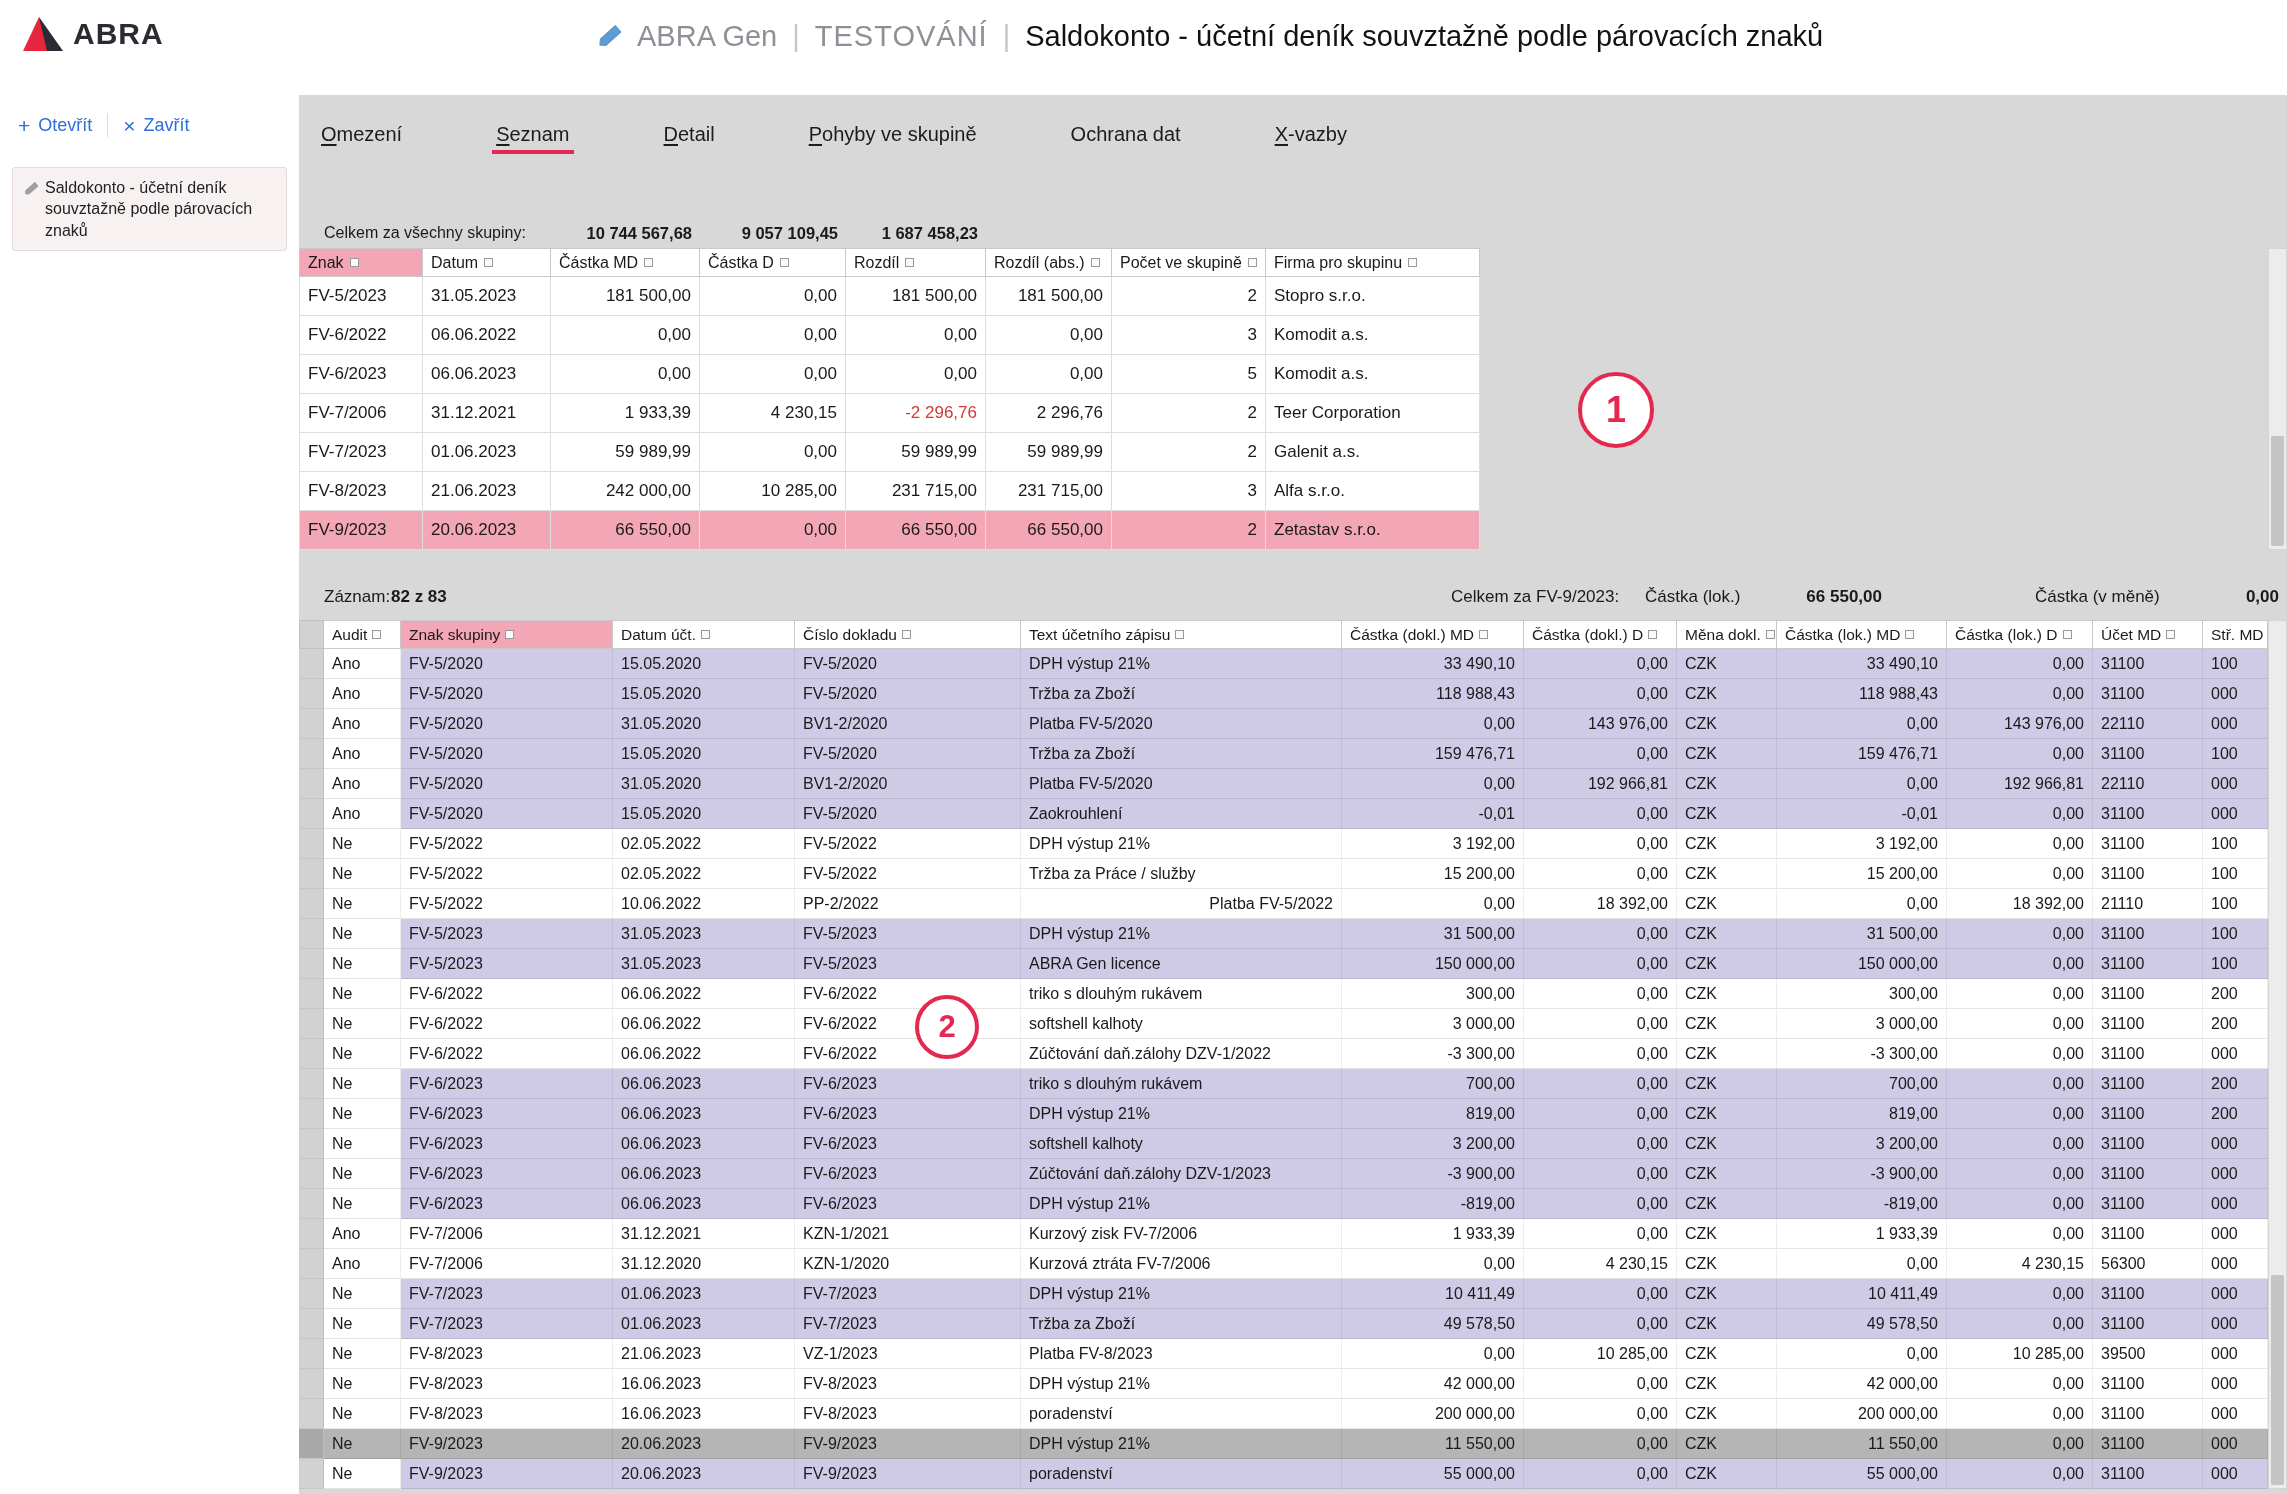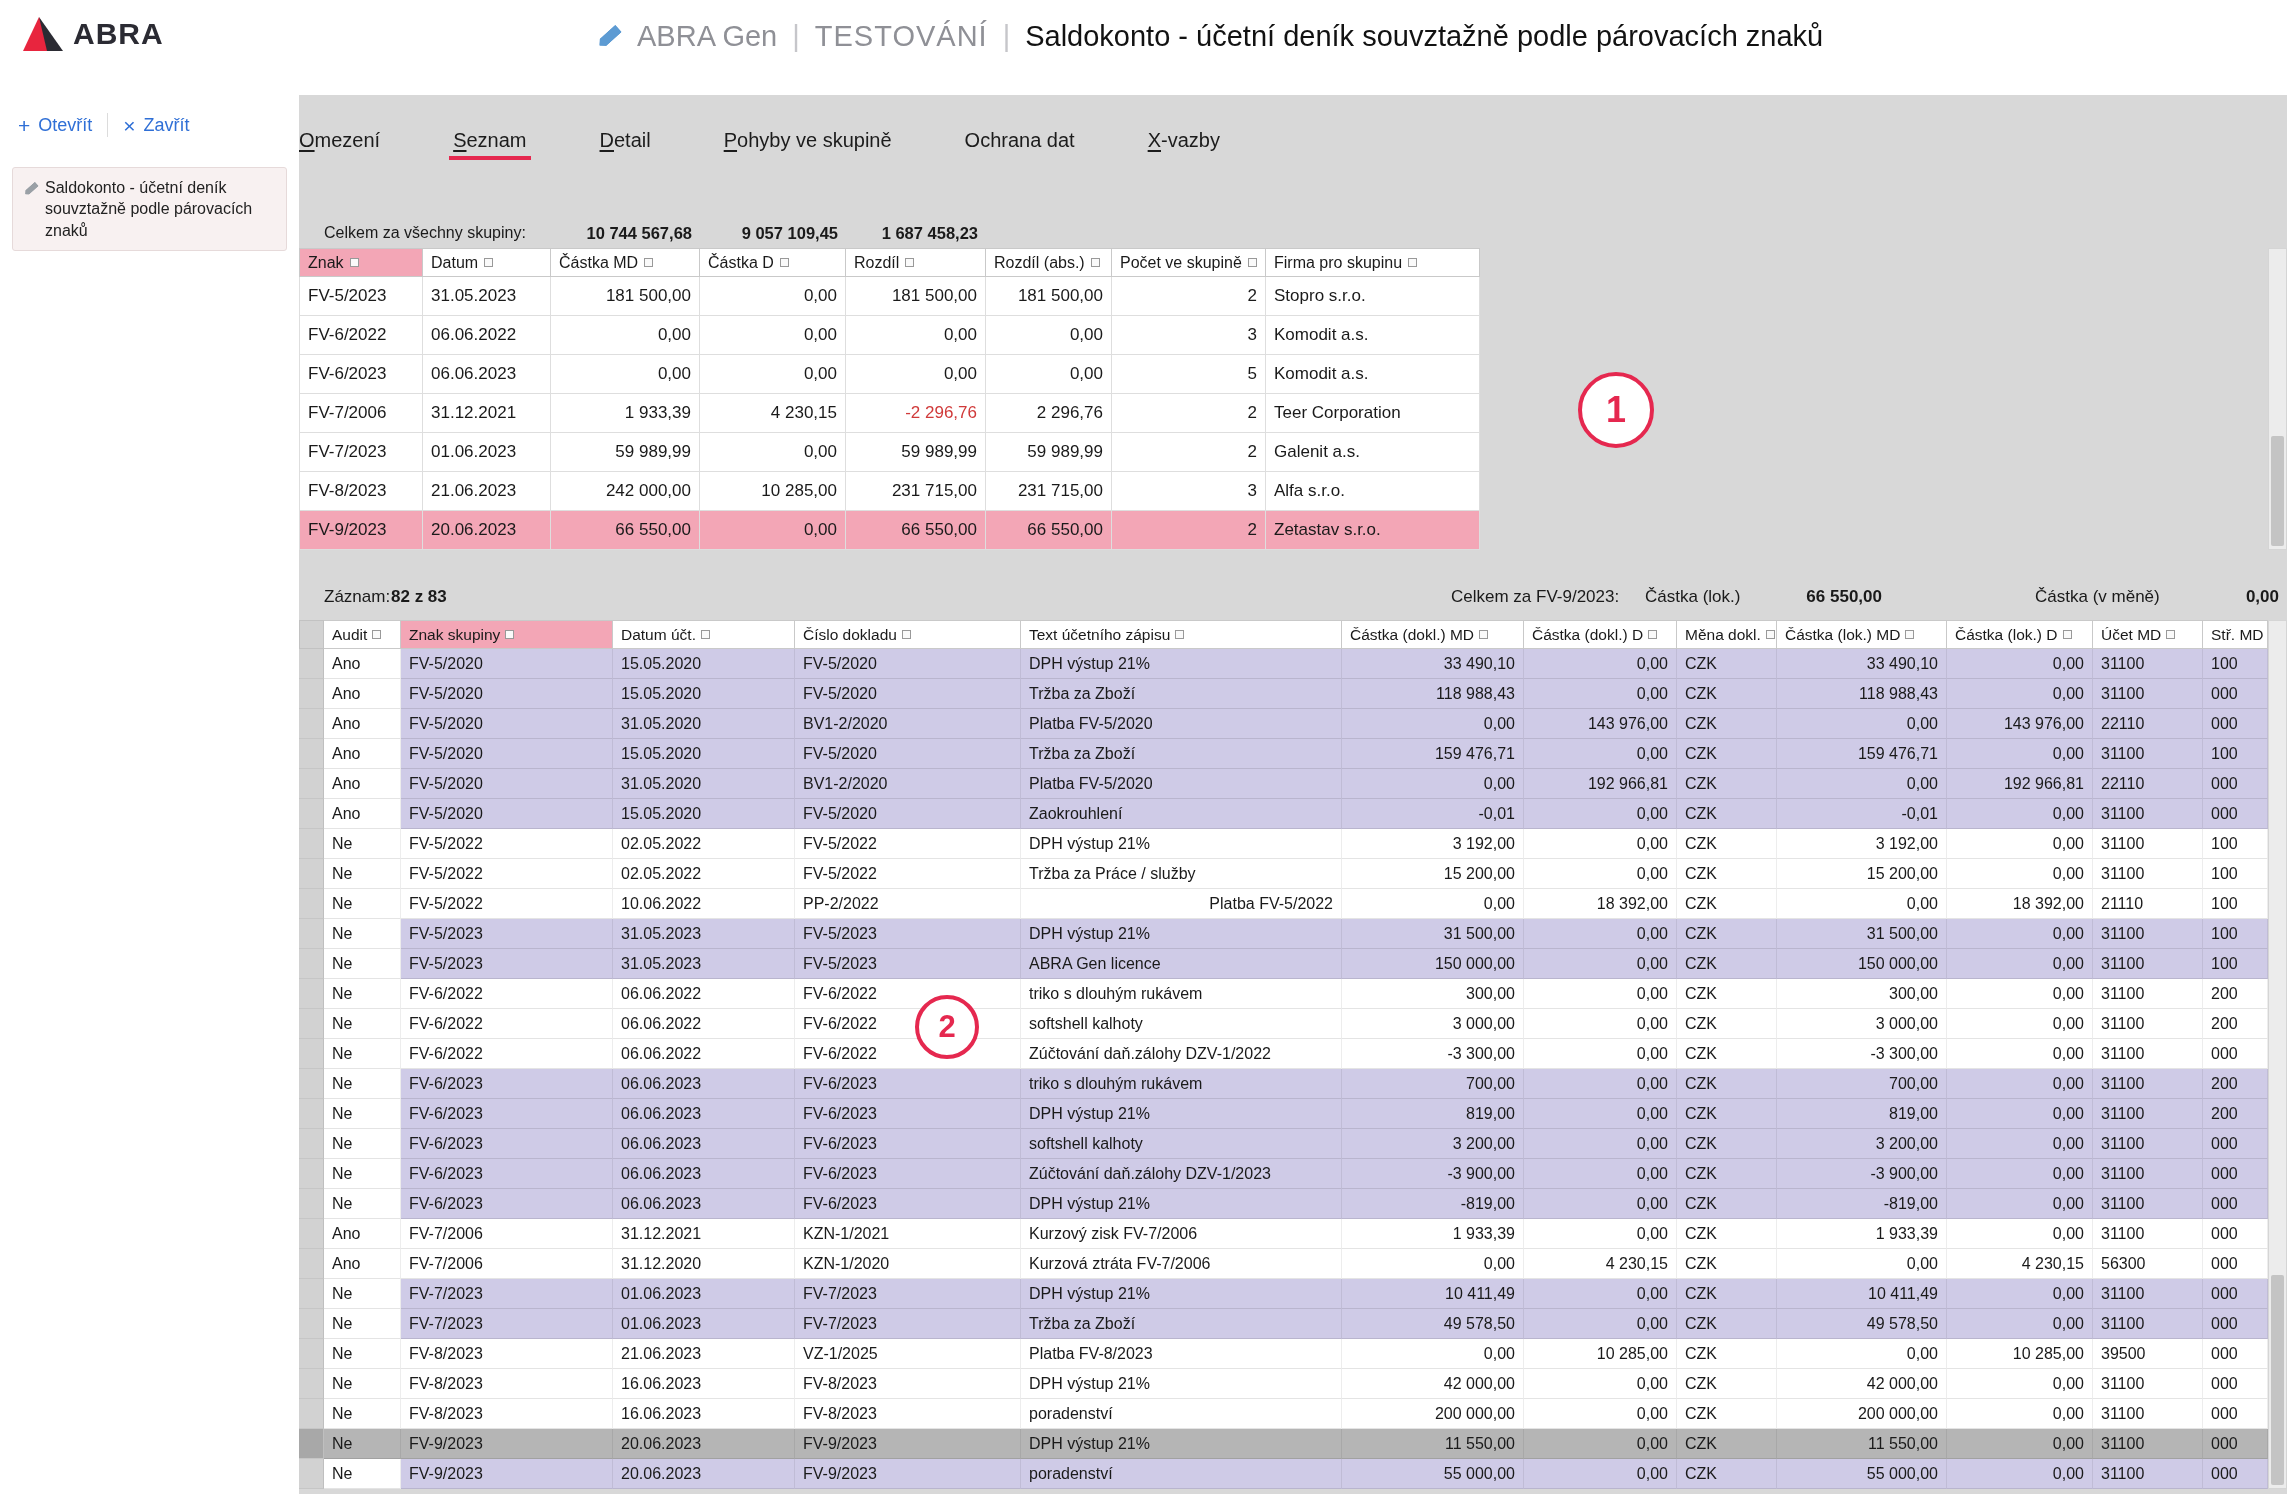--- a/index.html
+++ b/index.html
@@ -27,21 +27,21 @@
   .side-actions{display:flex;align-items:center;gap:15px;padding:18px 0 0 18px;font-size:18px;color:var(--blue);}
   .act{display:flex;align-items:center;gap:8px;cursor:default;}
   .act .glyph{font-size:21px;line-height:1;}
   .vdiv{width:1px;height:24px;background:#DCDCDC;}
   .side-item{margin:30px 12px 0 12px;background:#F8F1F1;border:1px solid #E6DADA;border-radius:3px;padding:9px 10px 9px 32px;font-size:16px;line-height:1.33;position:relative;color:#222;}
   .pencil-sm{position:absolute;left:10px;top:18px;width:16px;height:6px;background:#9AA0A6;transform:rotate(-42deg);clip-path:polygon(0 50%,20% 0,100% 0,100% 100%,20% 100%);}
 
   
   .main{position:absolute;left:299px;top:95px;right:0;bottom:0;background:var(--panel);overflow:hidden;}
 
-  .tabs{position:absolute;left:0;top:14px;height:56px;display:flex;align-items:flex-end;}
+  .tabs{position:absolute;left:0;top:8px;height:56px;display:flex;align-items:flex-end;padding-left:22px;gap:21px;}
   .tab{font-size:20px;padding-bottom:13px;margin-right:73px;position:relative;color:#1c1c1c;white-space:nowrap;}
   .tab u{text-underline-offset:3px;}
   .tab.active::after{content:'';position:absolute;left:-4px;right:-4px;bottom:5px;height:4px;background:var(--red);}
 
   .filter-row{position:absolute;left:0;top:80px;height:34px;display:flex;align-items:center;}
   .dropdown{margin-left:2px;width:253px;height:32px;background:var(--ddbg);border:1px solid #B9BEDD;display:flex;align-items:center;justify-content:center;position:relative;font-size:16px;color:#1d1d1d;}
   .dd-arrow{position:absolute;right:8px;top:5px;font-size:13px;color:#444;}
   .filter-summary{margin-left:29px;font-weight:bold;font-size:17px;}
 
   .totals-row{position:absolute;left:0;top:125px;height:26px;display:flex;align-items:center;font-size:16px;}
@@ -675,21 +675,21 @@
             <div class="dt-cell c-lok_md" style="width: 170px; text-align: right;">49 578,50</div>
             <div class="dt-cell c-lok_d" style="width: 146px; text-align: right;">0,00</div>
             <div class="dt-cell c-ucet_md" style="width: 110px; text-align: left;">31100</div>
             <div class="dt-cell c-str_md" style="width: 65px; text-align: left;">000</div>
           </div>
           <div class="dt-row white">
             <div class="dt-gutter"></div>
             <div class="dt-cell c-audit" style="width: 77px; text-align: left;">Ne</div>
             <div class="dt-cell c-znak" style="width: 212px; text-align: left;">FV-8/2023</div>
             <div class="dt-cell c-datum" style="width: 182px; text-align: left;">21.06.2023</div>
-            <div class="dt-cell c-cislo" style="width: 226px; text-align: left;">VZ-1/2025</div>
+            <div class="dt-cell c-cislo" style="width: 226px; text-align: left;">VZ-1/2023</div>
             <div class="dt-cell c-text" style="width: 321px; text-align: left;">Platba FV-8/2023</div>
             <div class="dt-cell c-dokl_md" style="width: 182px; text-align: right;">0,00</div>
             <div class="dt-cell c-dokl_d" style="width: 153px; text-align: right;">10 285,00</div>
             <div class="dt-cell c-mena" style="width: 100px; text-align: left;">CZK</div>
             <div class="dt-cell c-lok_md" style="width: 170px; text-align: right;">0,00</div>
             <div class="dt-cell c-lok_d" style="width: 146px; text-align: right;">10 285,00</div>
             <div class="dt-cell c-ucet_md" style="width: 110px; text-align: left;">39500</div>
             <div class="dt-cell c-str_md" style="width: 65px; text-align: left;">000</div>
           </div>
           <div class="dt-row white">

